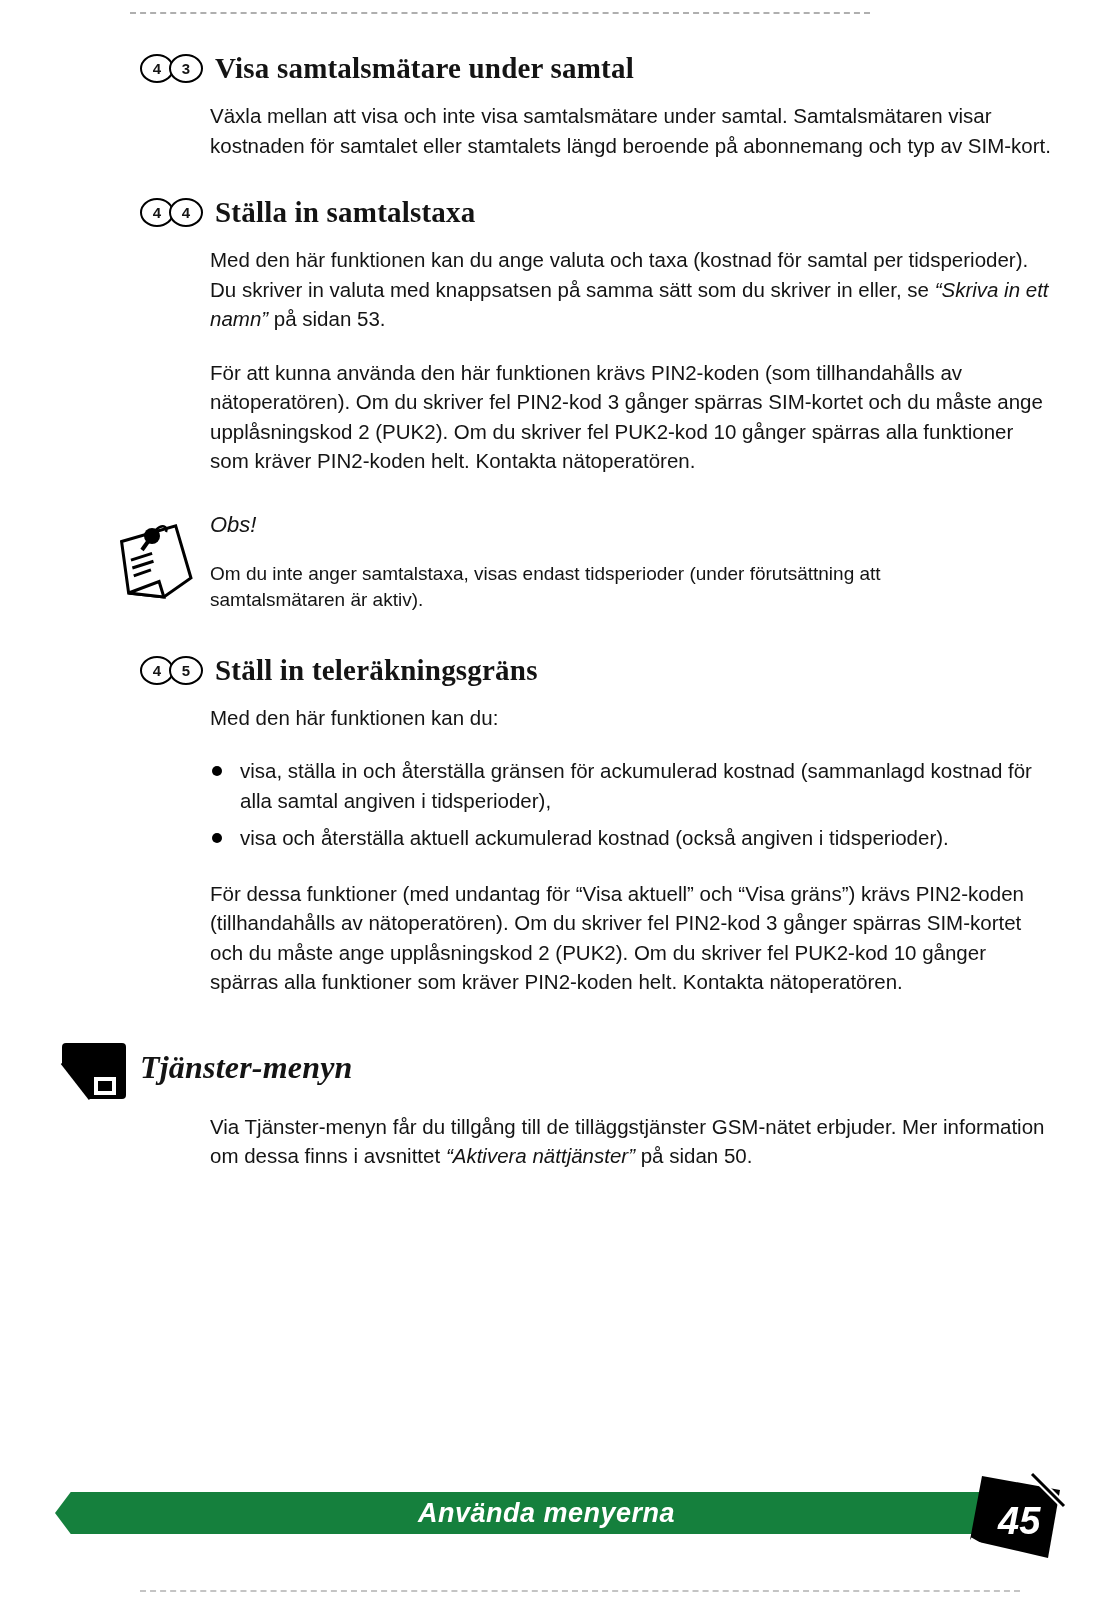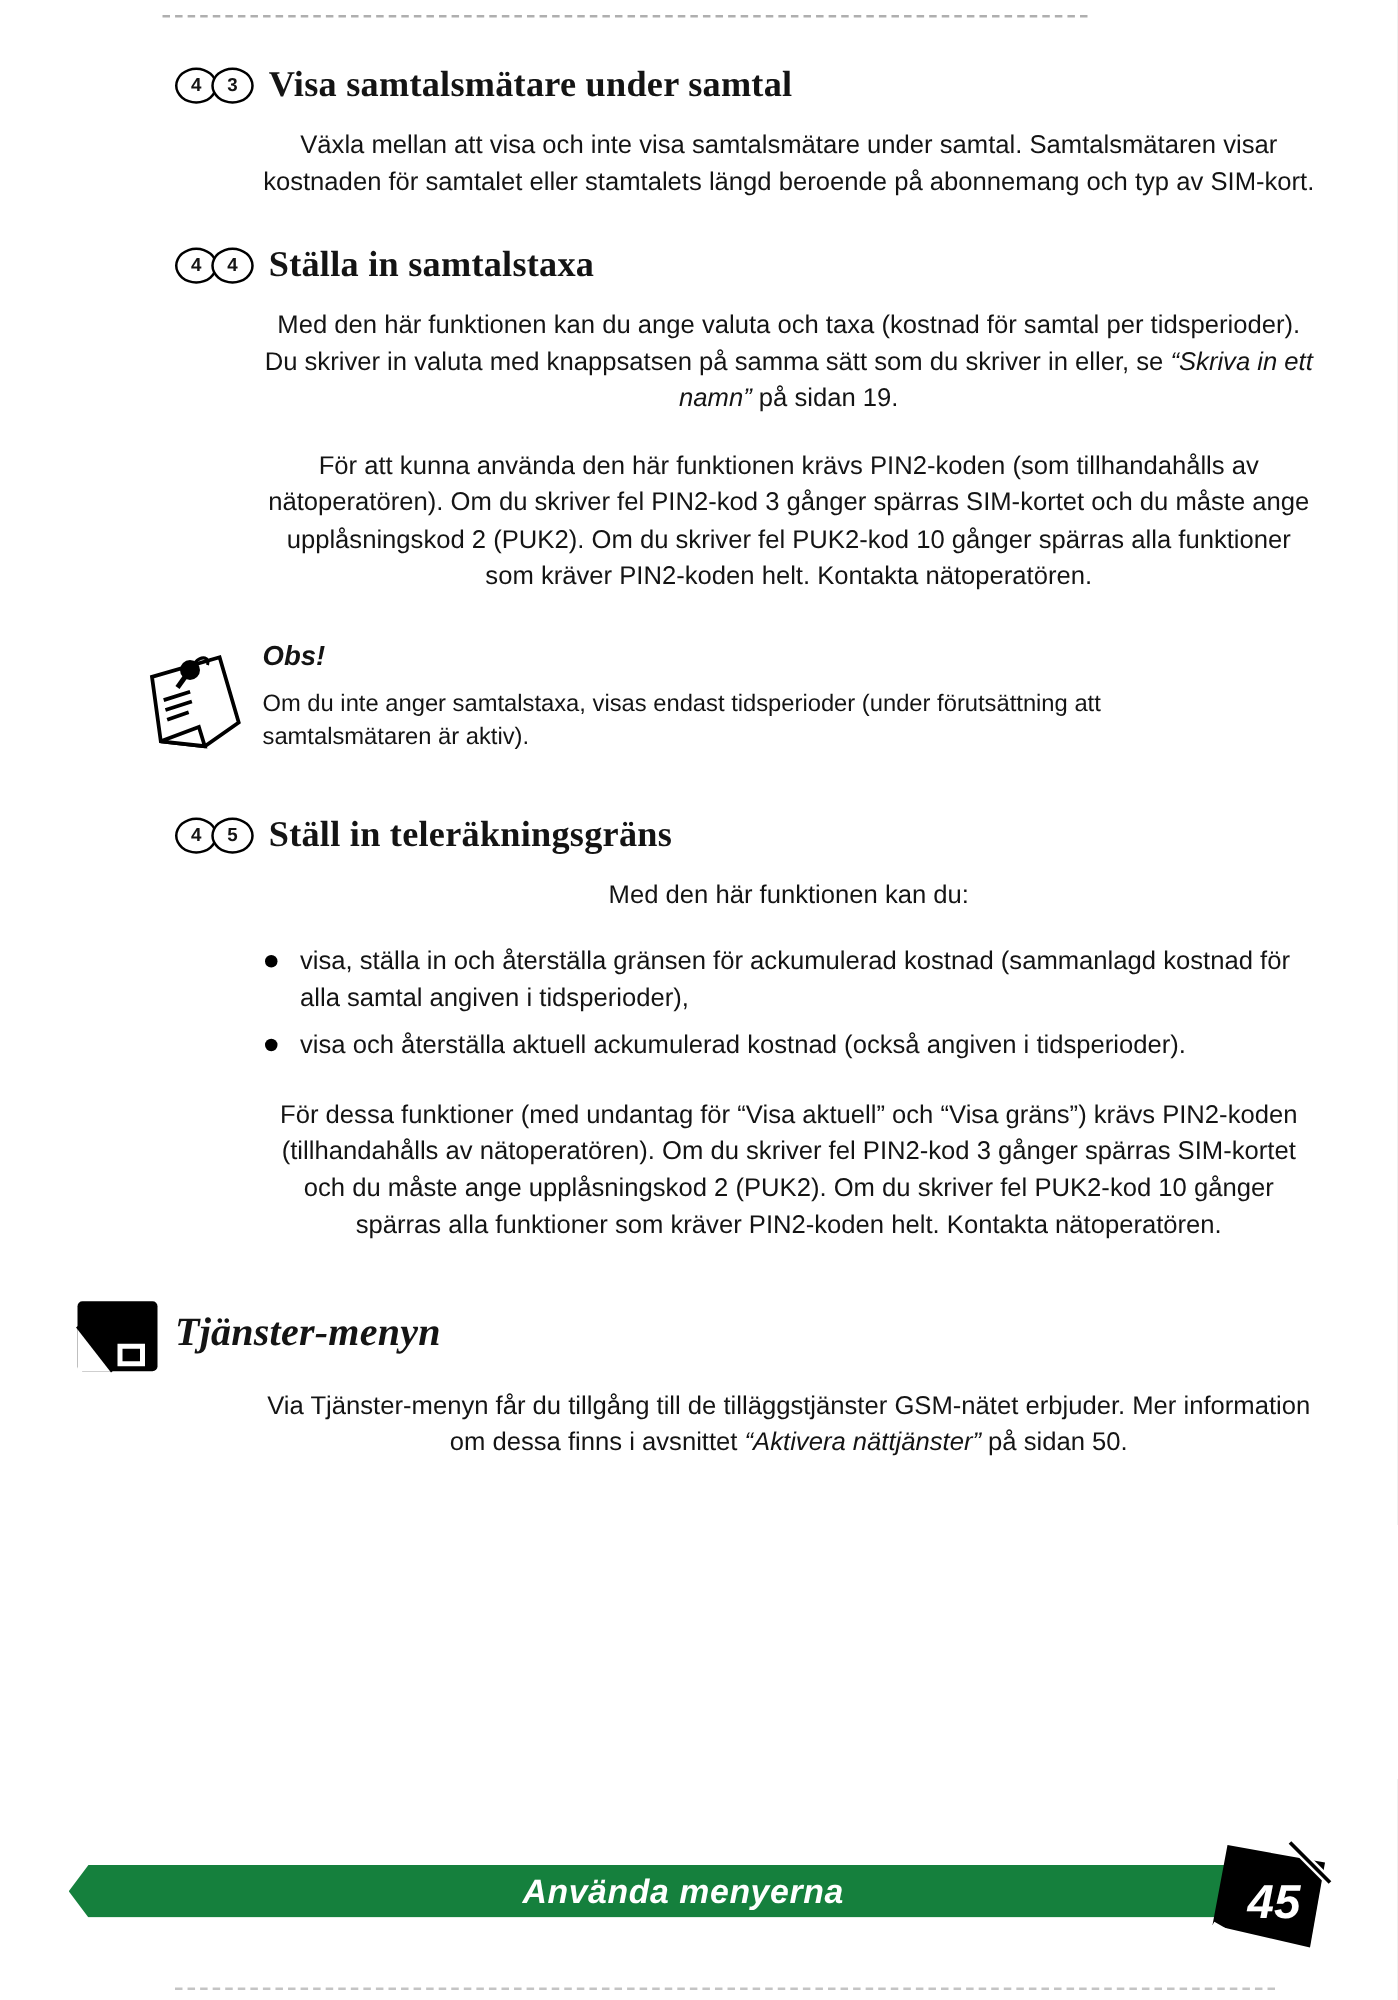--- a/index.html
+++ b/index.html
@@ -54,32 +54,31 @@
     font-size: 29px;
     font-weight: bold;
     letter-spacing: 0.2px;
     font-family: Liberation Serif, serif;
   }
   .body-text {
     margin: 0 0 24px 70px;
     max-width: 842px;
     font-size: 20.5px;
     line-height: 1.44;
-    text-align: center;
   }
   .body-text:last-child { margin-bottom: 0; }
   .inline-italic { font-style: italic; }
 
   
   .note-block { position: relative; margin: 34px 0 40px 0; min-height: 100px; }
   .note-icon-wrap { position: absolute; left: -28px; top: 6px; width: 86px; height: 92px; }
   .note-title {
-    margin: 0 0 13px 70px;
+    margin: 0 0 23px 70px;
     font-size: 22px;
-    font-weight: bold;
+    font-weight: normal;
     font-style: italic;
   }
   .note-text {
     margin: 0 0 0 70px;
     max-width: 800px;
     font-size: 19px;
     line-height: 1.4;
   }
 
   
@@ -154,21 +153,21 @@
     </div>
 
     <div class="sec">
       <div class="heading-row">
         <span class="badges">
           <span class="badge">4</span>
           <span class="badge">4</span>
         </span>
         <h2>Ställa in samtalstaxa</h2>
       </div>
-      <p class="body-text"><span>Med den här funktionen kan du ange valuta och taxa (kostnad för samtal per tidsperioder).  Du skriver in valuta med knappsatsen på samma sätt som du skriver in eller, se </span><span class="inline-italic">“Skriva in ett namn”</span><span> på sidan 19.</span></p>
+      <p class="body-text"><span>Med den här funktionen kan du ange valuta och taxa (kostnad för samtal per tidsperioder).  Du skriver in valuta med knappsatsen på samma sätt som du skriver in eller, se </span><span class="inline-italic">“Skriva in ett namn”</span><span> på sidan 53.</span></p>
       <p class="body-text">För att kunna använda den här funktionen krävs PIN2-koden (som tillhandahålls av nätoperatören).  Om du skriver fel PIN2-kod 3 gånger spärras SIM-kortet och du måste ange upplåsningskod 2 (PUK2).  Om du skriver fel PUK2-kod 10 gånger spärras alla funktioner som kräver PIN2-koden helt.  Kontakta nätoperatören.</p>
     </div>
 
     <div class="note-block">
       <span class="note-icon-wrap">
         <svg viewBox="0 0 86 92" width="86" height="92">
           <g transform="rotate(-10 43 46)">
             <polygon points="14,18 70,12 76,66 46,80 12,70" fill="#ffffff" stroke="#000" stroke-width="3"></polygon>
             <polygon points="46,80 44,64 12,70" fill="#ffffff" stroke="#000" stroke-width="3"></polygon>
             <path d="M20,38 L42,35 M20,46 L42,43 M20,54 L38,51" stroke="#000" stroke-width="3" fill="none"></path>

